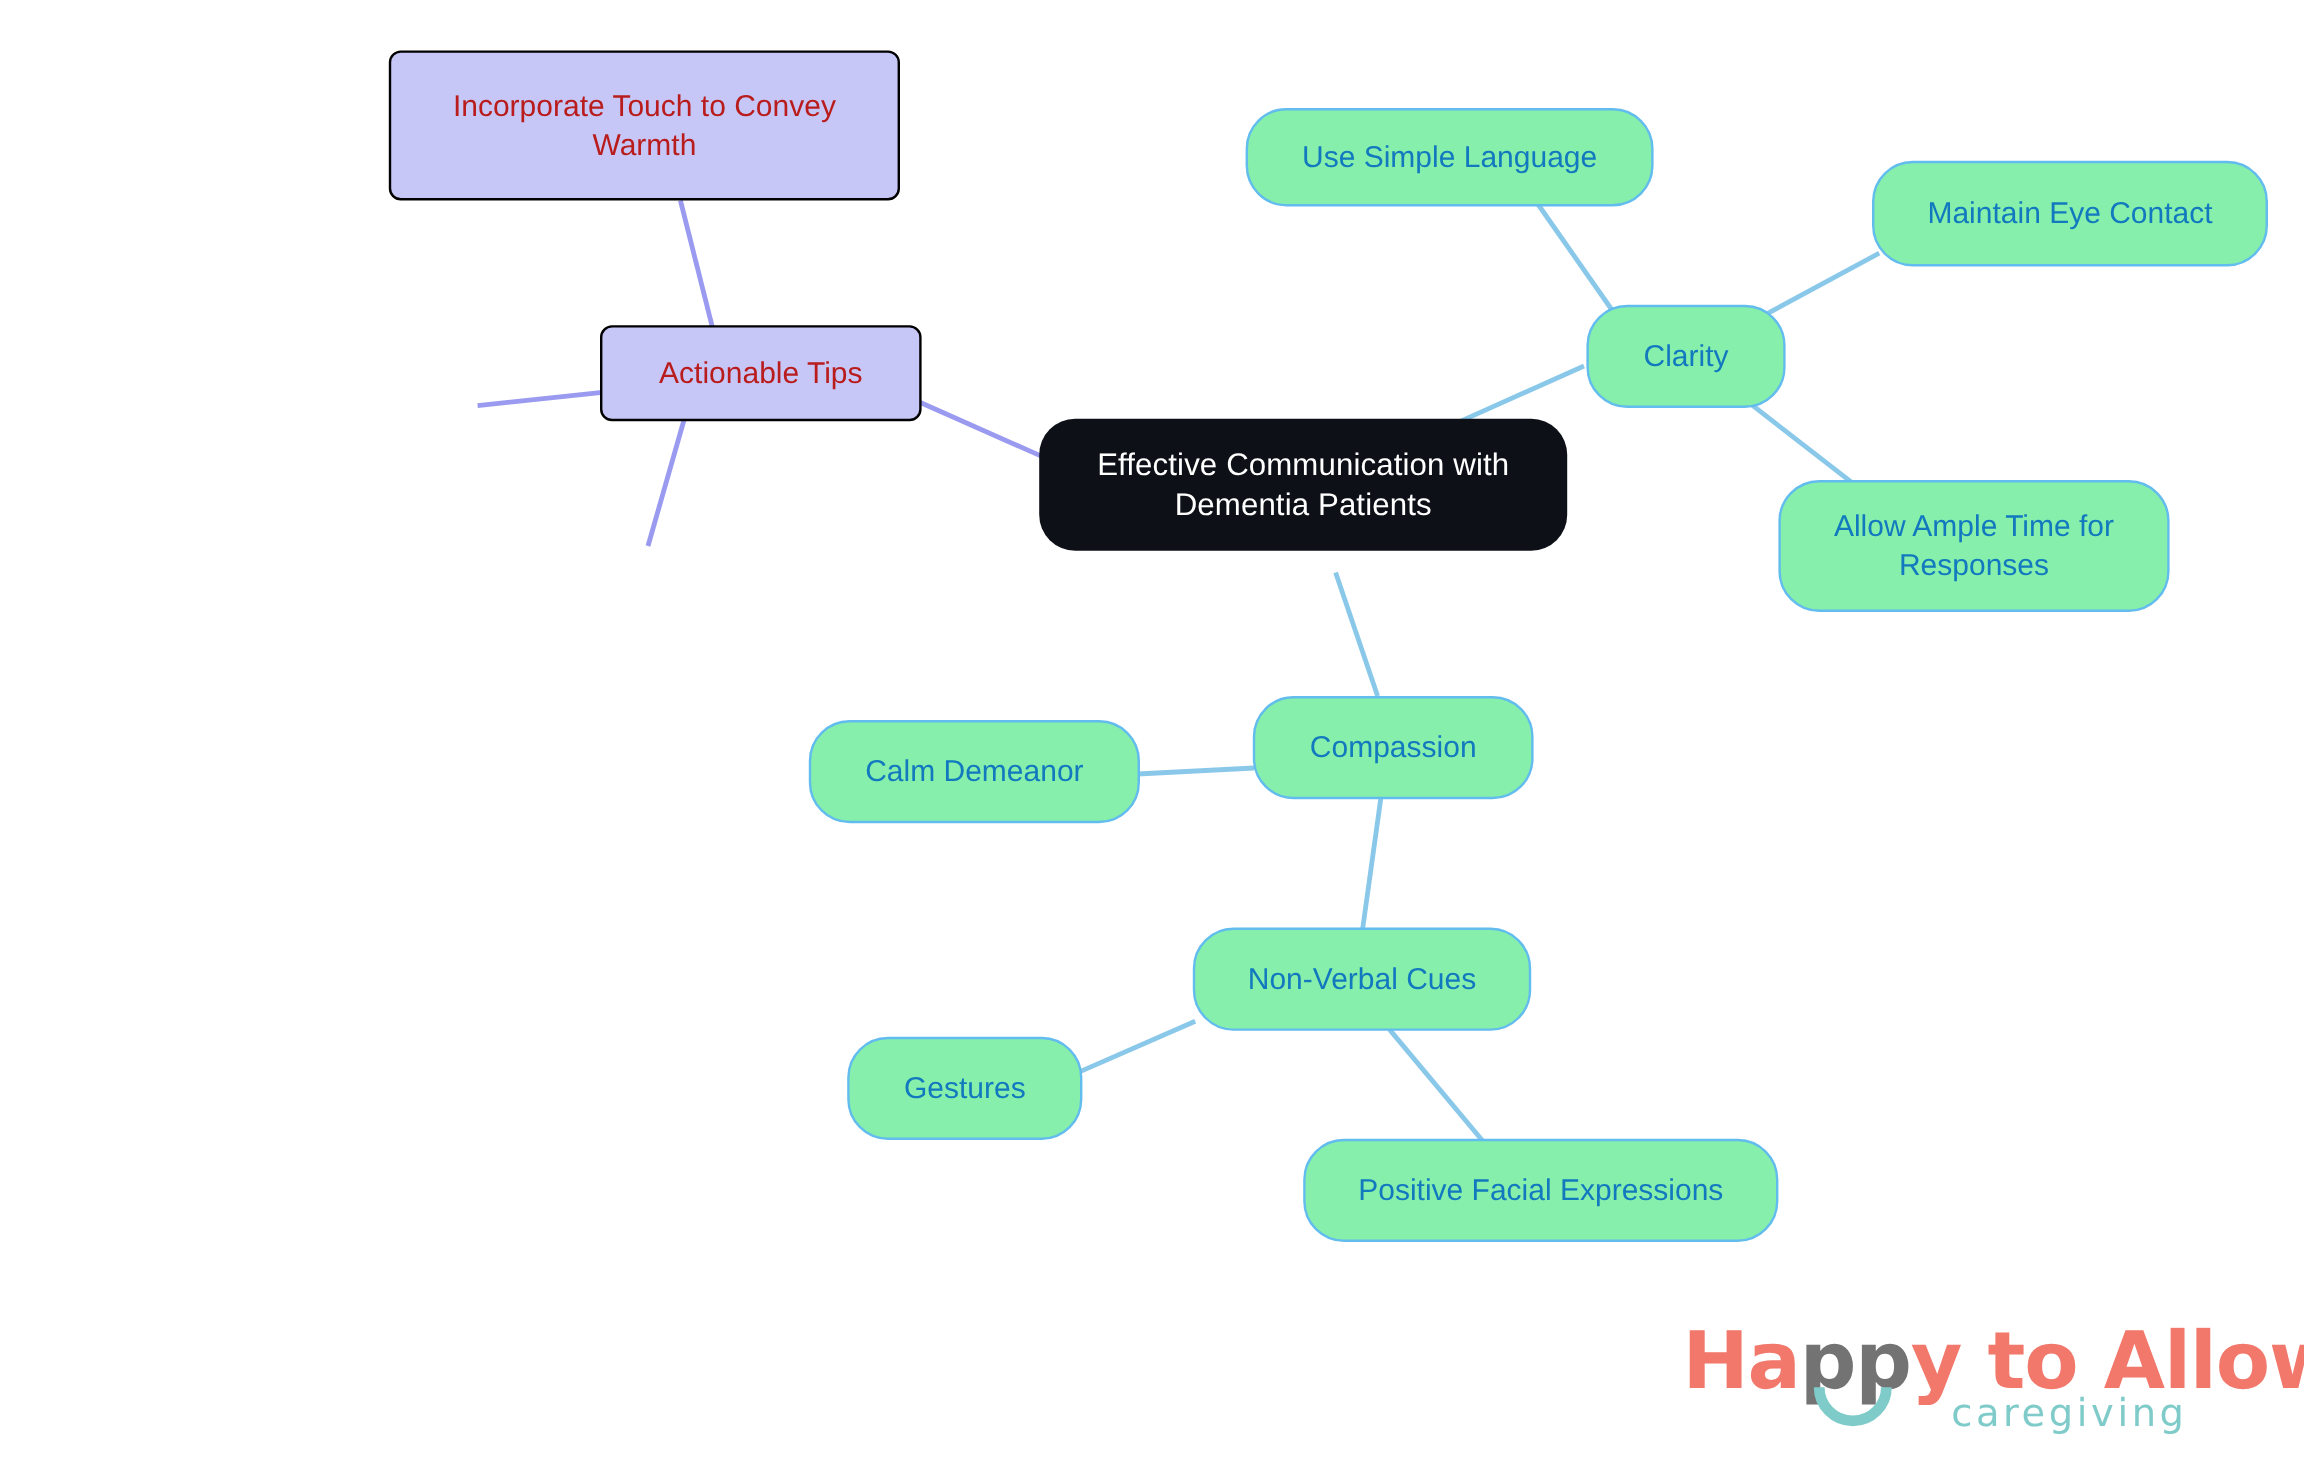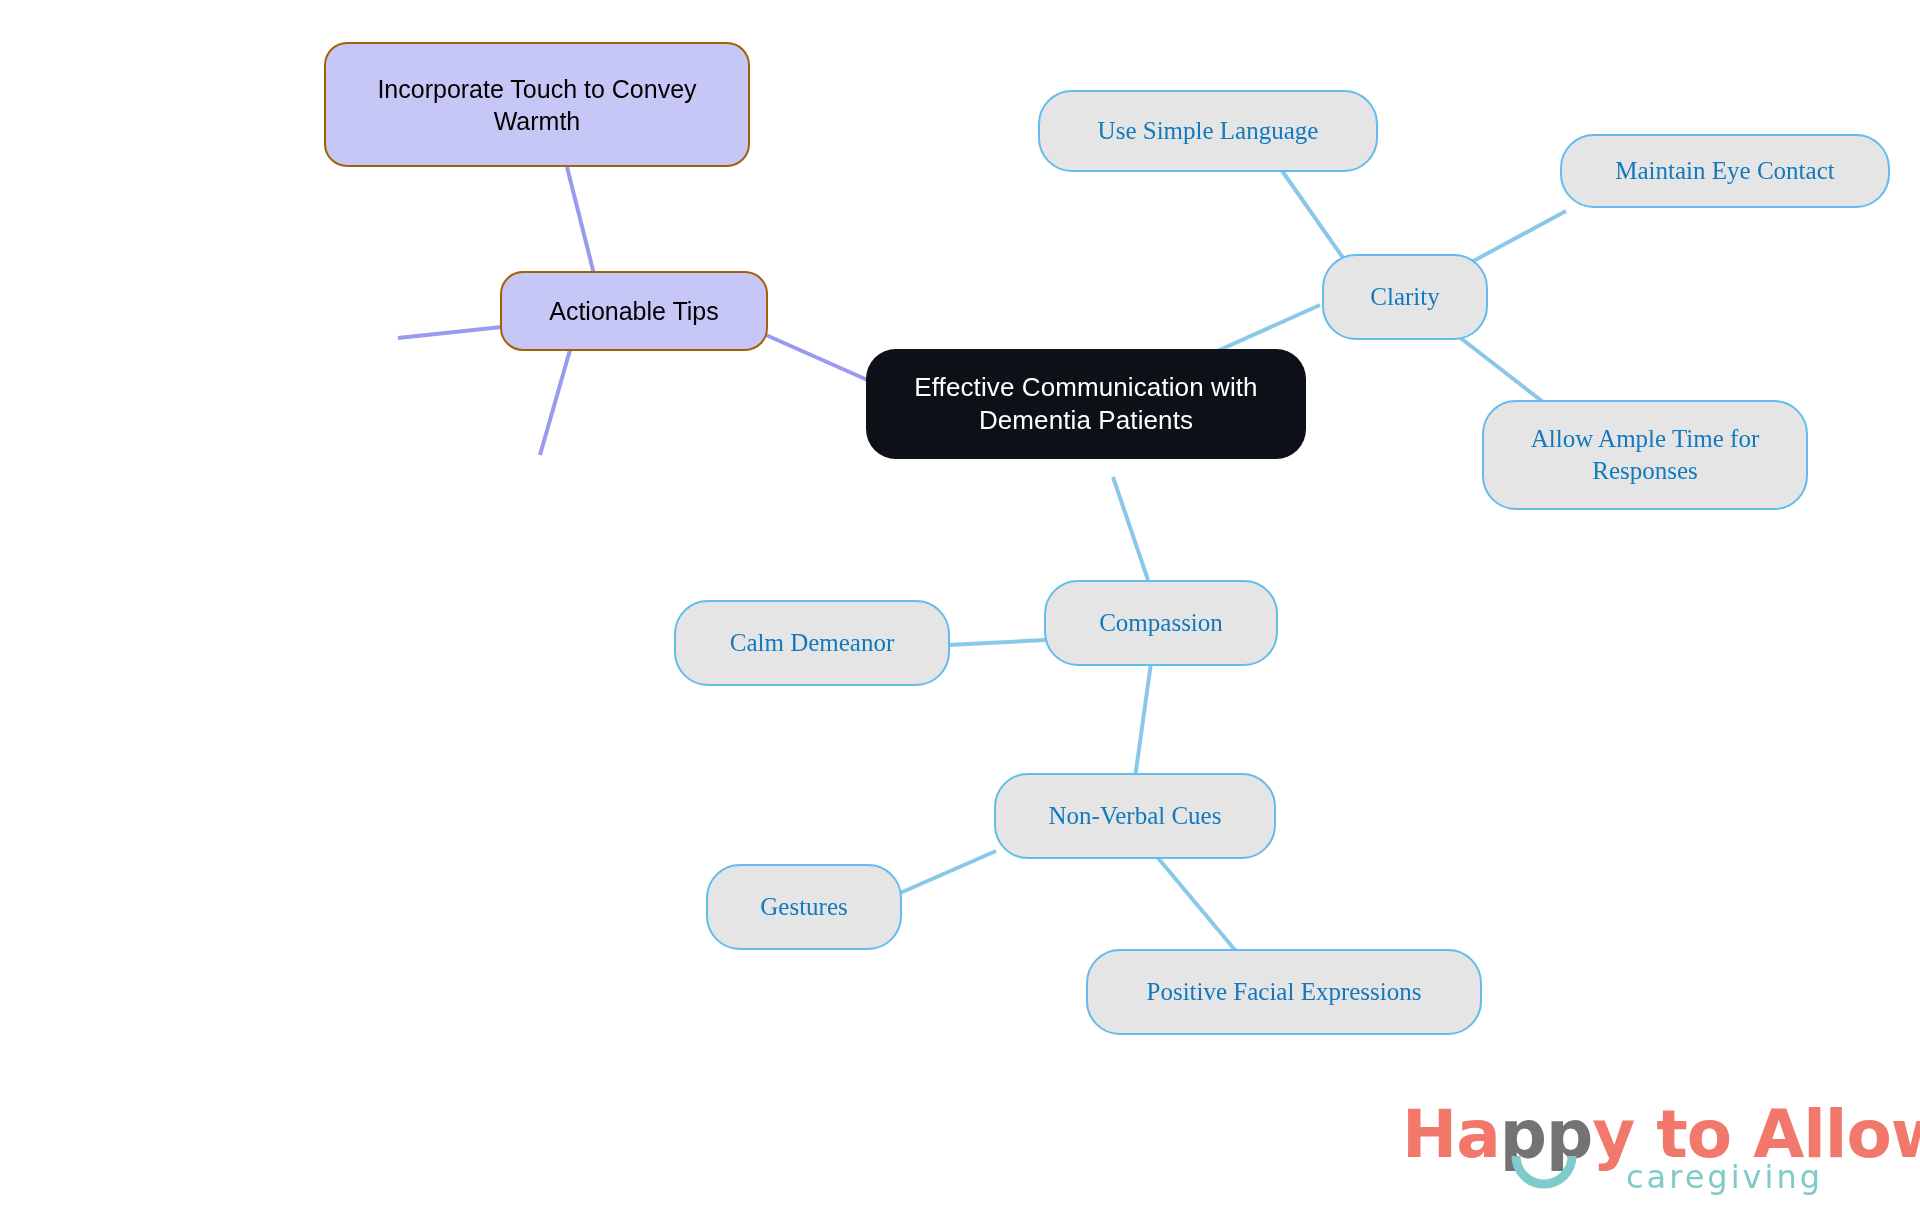--- a/index.html
+++ b/index.html
@@ -38,33 +38,32 @@
   }
   .node-root {
     background: #0d1117;
     color: #ffffff;
     border-radius: 30px;
     font-size: 26px;
     letter-spacing: .1px;
     padding: 0 15px;
   }
   .node-blue {
-    background: #e5e5e5;
+    background: #86efac;
     border: 2px solid #62bced;
     color: #1279be;
     border-radius: 34px;
     font-size: 25px;
     padding: 0 22px;
-    font-family: Liberation Serif, serif;
   }
   .node-purple {
     background: #c7c7f7;
-    border: 2px solid #a16207;
-    color: #000000;
-    border-radius: 23px;
+    border: 2px solid #000000;
+    color: #b91c1c;
+    border-radius: 10px;
     font-size: 25px;
     padding: 0 22px;
   }
   
   #logo {
     position: absolute;
     left: 1402px;
     top: 1096px;
     width: 500px;
     height: 108px;
@@ -131,21 +130,21 @@
 
   <div class="node node-purple" style="left:324px; top:42px; width:426px; height:125px;">Incorporate Touch to Convey
 Warmth</div>
 
 
 
   <div class="node node-blue" style="left:1322px; top:254px; width:166px; height:86px;">Clarity</div>
 
   <div class="node node-blue" style="left:1038px; top:90px; width:340px; height:82px;">Use Simple Language</div>
 
-  <div class="node node-blue" style="left:1560px; top:134px; width:330px; height:74px;text-align:center;">Maintain Eye Contact</div>
+  <div class="node node-blue" style="left:1560px; top:134px; width:330px; height:88px;text-align:center;">Maintain Eye Contact</div>
 
   <div class="node node-blue" style="left:1482px; top:400px; width:326px; height:110px;">Allow Ample Time for
 Responses</div>
 
   <div class="node node-blue" style="left:1044px; top:580px; width:234px; height:86px;">Compassion</div>
 
   <div class="node node-blue" style="left:674px; top:600px; width:276px; height:86px;">Calm Demeanor</div>
 
   <div class="node node-blue" style="left:994px; top:773px; width:282px; height:86px;">Non-Verbal Cues</div>
 

